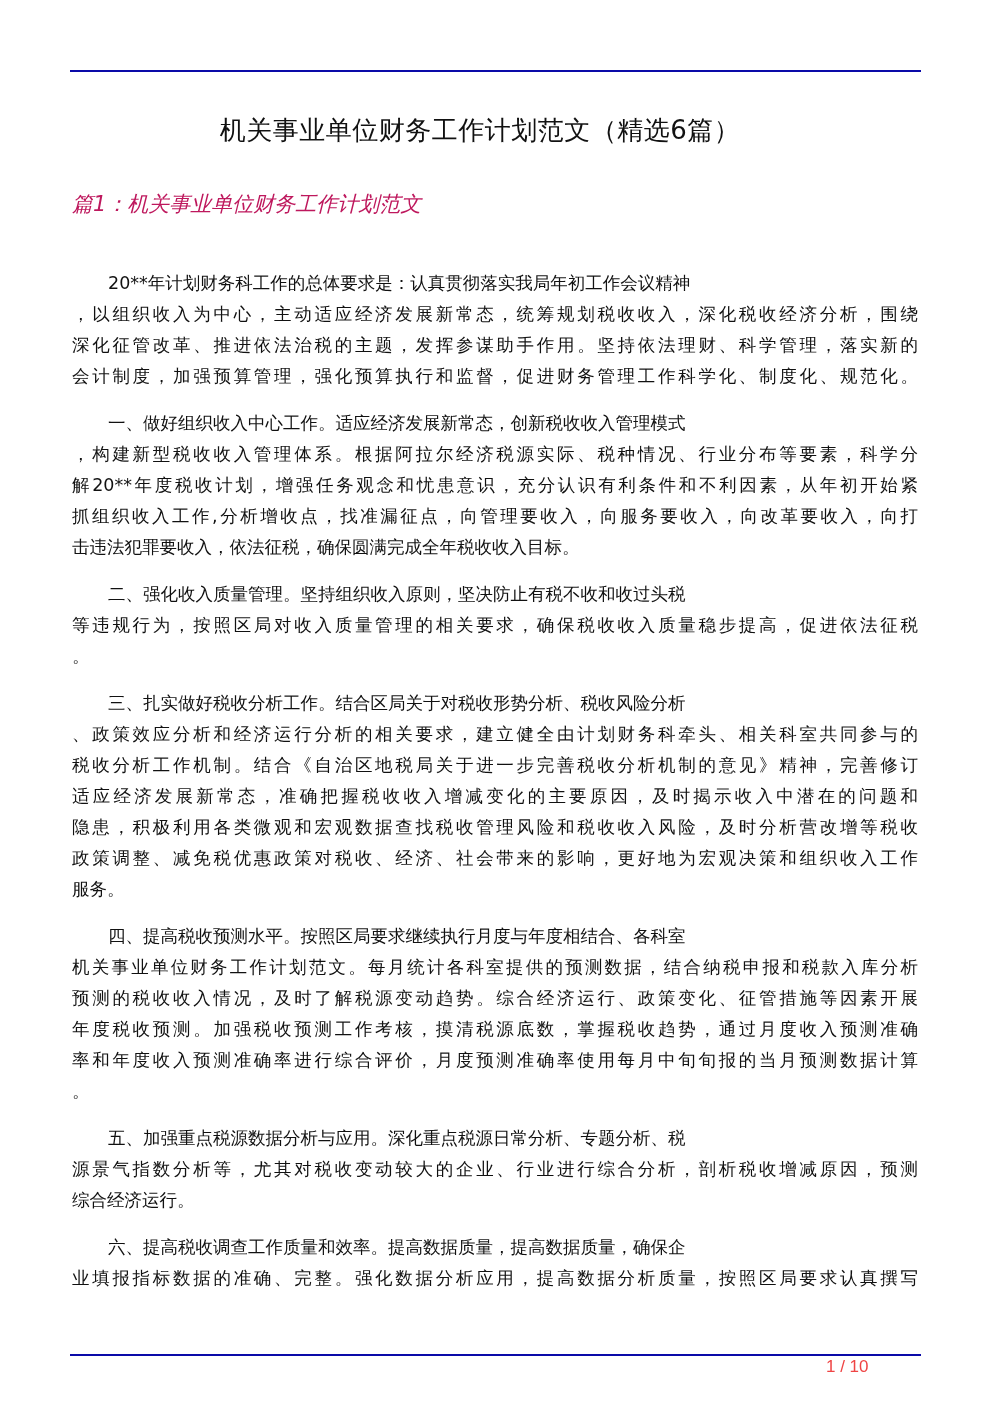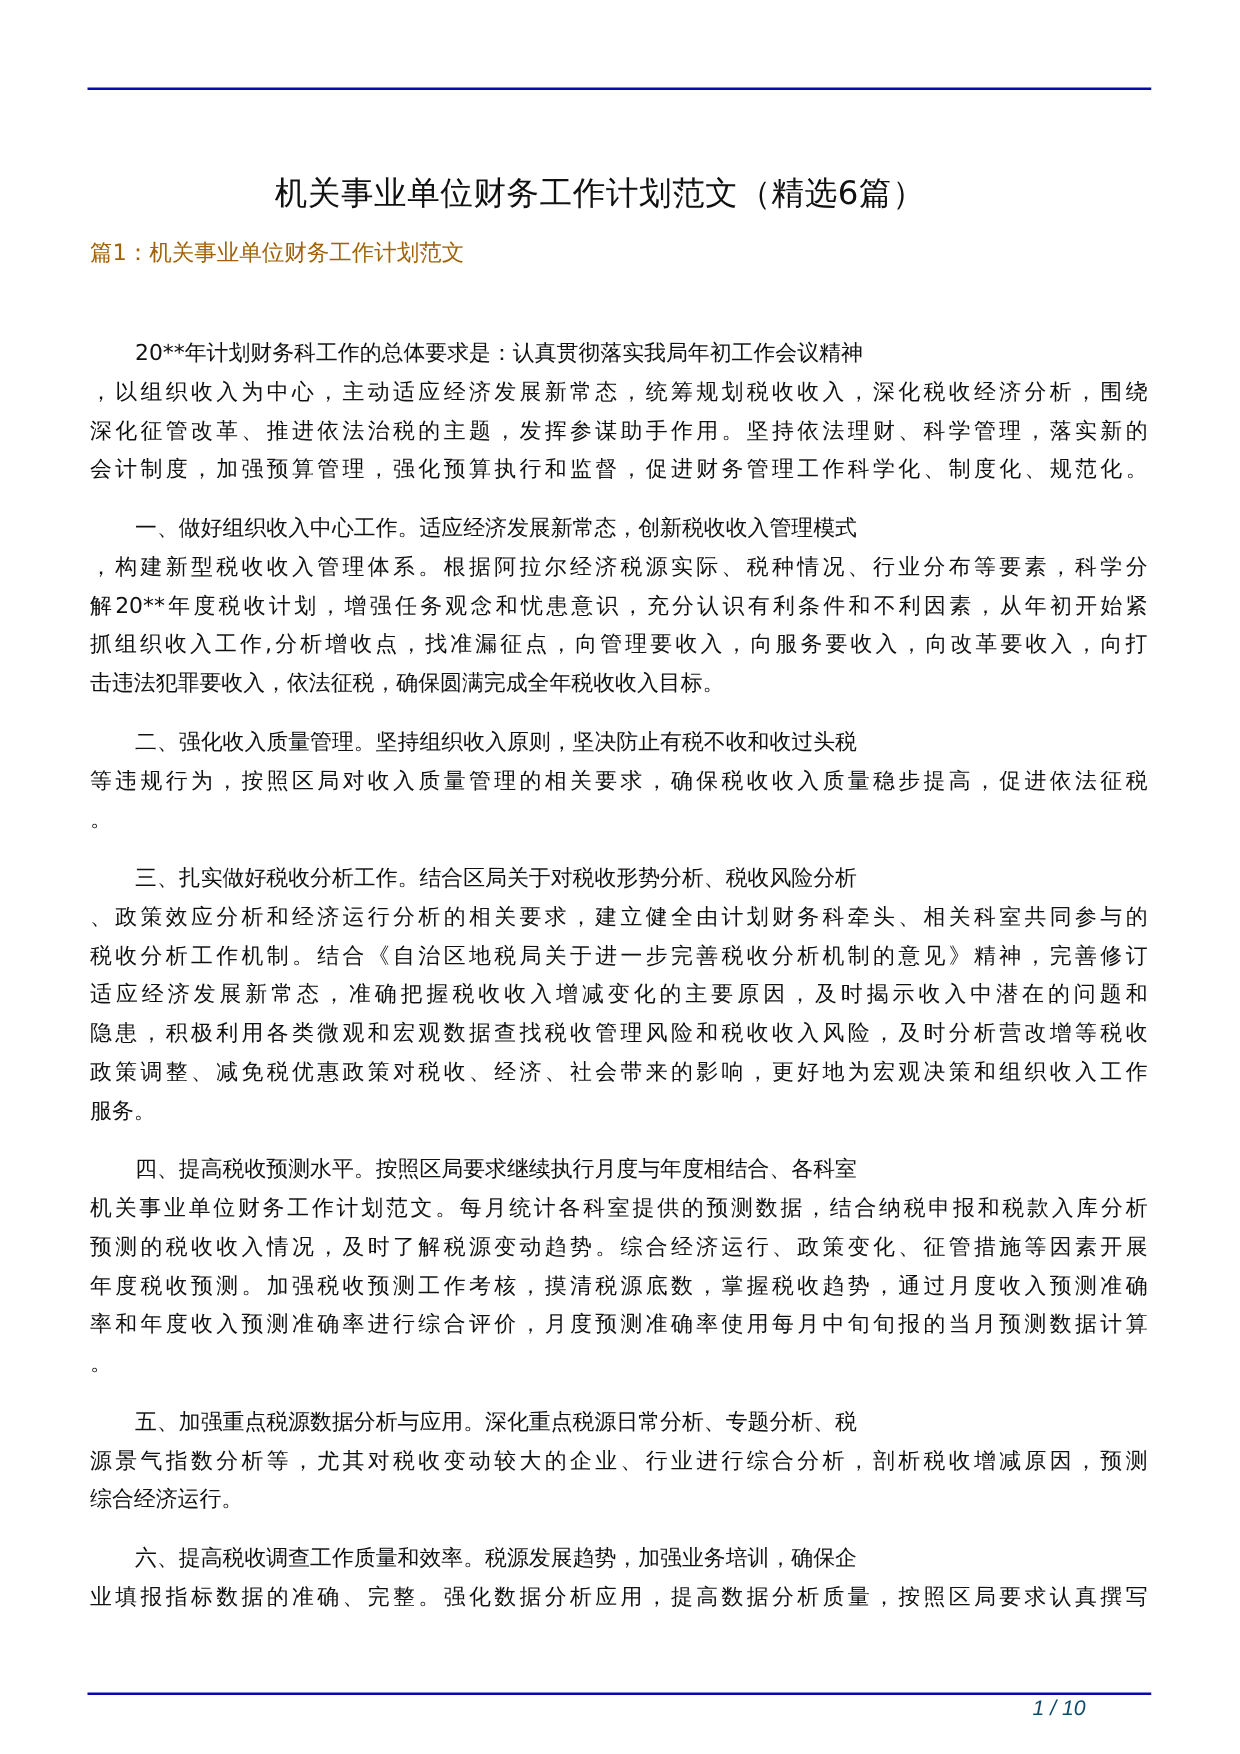--- a/index.html
+++ b/index.html
@@ -1,30 +1,30 @@
 <!DOCTYPE html>
 <html><head>
   <meta charset="utf-8">
   <style>
     html, body { margin: 0; padding: 0; background: #ffffff; }
     body { width: 992px; height: 1403px; position: relative; overflow: hidden;
            font-family: "DejaVu Sans", "Liberation Sans", sans-serif; color: #111; }
     .rule { position: absolute; left: 70px; width: 851px; height: 2px; background: #0a0aa8; }
     .rule.top { top: 70px; }
     .rule.bottom { top: 1354px; }
-    .title { position: absolute; top: 137px; left: 0; width: 960px; text-align: center;
+    .title { position: absolute; top: 113px; left: 0; width: 960px; text-align: center;
              font-size: 26px; color: #111; letter-spacing: 0.5px; }
-    .section-heading { position: absolute; top: 190px; left: 72px; font-size: 18px; color: #a16207; }
+    .section-heading { position: absolute; top: 190px; left: 72px; font-size: 21px; color: #be185d; font-style: italic; }
     .content { position: absolute; top: 240px; left: 72px; width: 846px; margin-top: 28px; }
     .para { margin: 0 0 16px 0; }
     .line { font-size: 17.5px; line-height: 31px; white-space: nowrap; overflow: hidden; }
     .line.first { padding-left: 36px; }
     .line.justify { text-align: justify; text-align-last: justify; }
-    .page-num { position: absolute; top: 1357px; left: 826px; font-size: 17px; color: #0c4a6e;
-                font-family: "Liberation Sans", sans-serif; font-style: italic; }
+    .page-num { position: absolute; top: 1357px; left: 826px; font-size: 17px; color: #ef4444;
+                font-family: "Liberation Sans", sans-serif; }
   </style>
 </head>
 <body>
 
 <div class="rule top"></div>
 
 <div class="title">机关事业单位财务工作计划范文（精选6篇）</div>
 
 <div class="section-heading">篇1：机关事业单位财务工作计划范文</div>
 
@@ -70,20 +70,20 @@
     <div class="line">。</div>
   </div>
 
   <div class="para">
     <div class="line first">五、加强重点税源数据分析与应用。深化重点税源日常分析、专题分析、税</div>
     <div class="line justify">源景气指数分析等，尤其对税收变动较大的企业、行业进行综合分析，剖析税收增减原因，预测</div>
     <div class="line">综合经济运行。</div>
   </div>
 
   <div class="para">
-    <div class="line first">六、提高税收调查工作质量和效率。税源发展趋势，加强业务培训，确保企</div>
+    <div class="line first">六、提高税收调查工作质量和效率。提高数据质量，提高数据质量，确保企</div>
     <div class="line justify">业填报指标数据的准确、完整。强化数据分析应用，提高数据分析质量，按照区局要求认真撰写</div>
   </div>
 </div>
 
 <div class="rule bottom"></div>
 
 <div class="page-num">1 / 10</div>
 
 </body></html>

